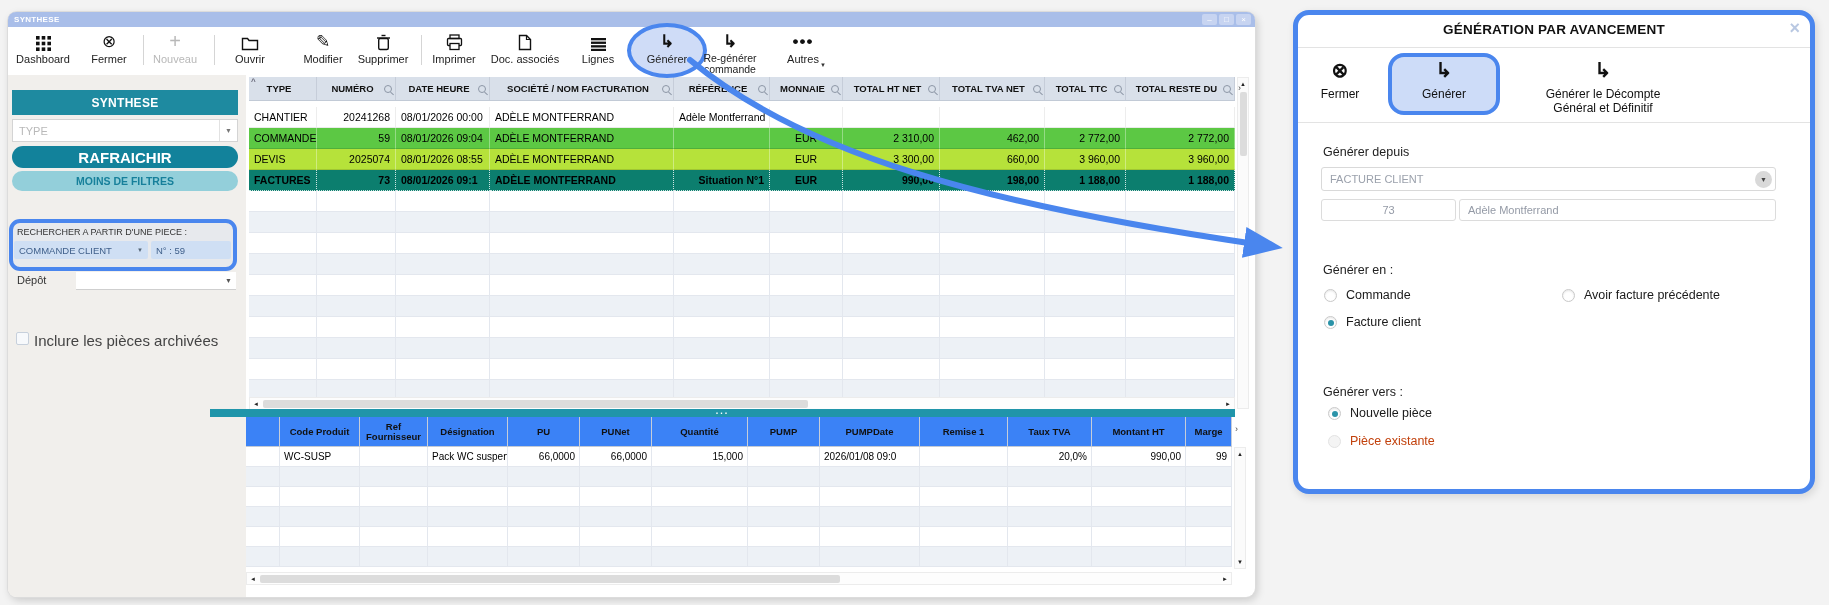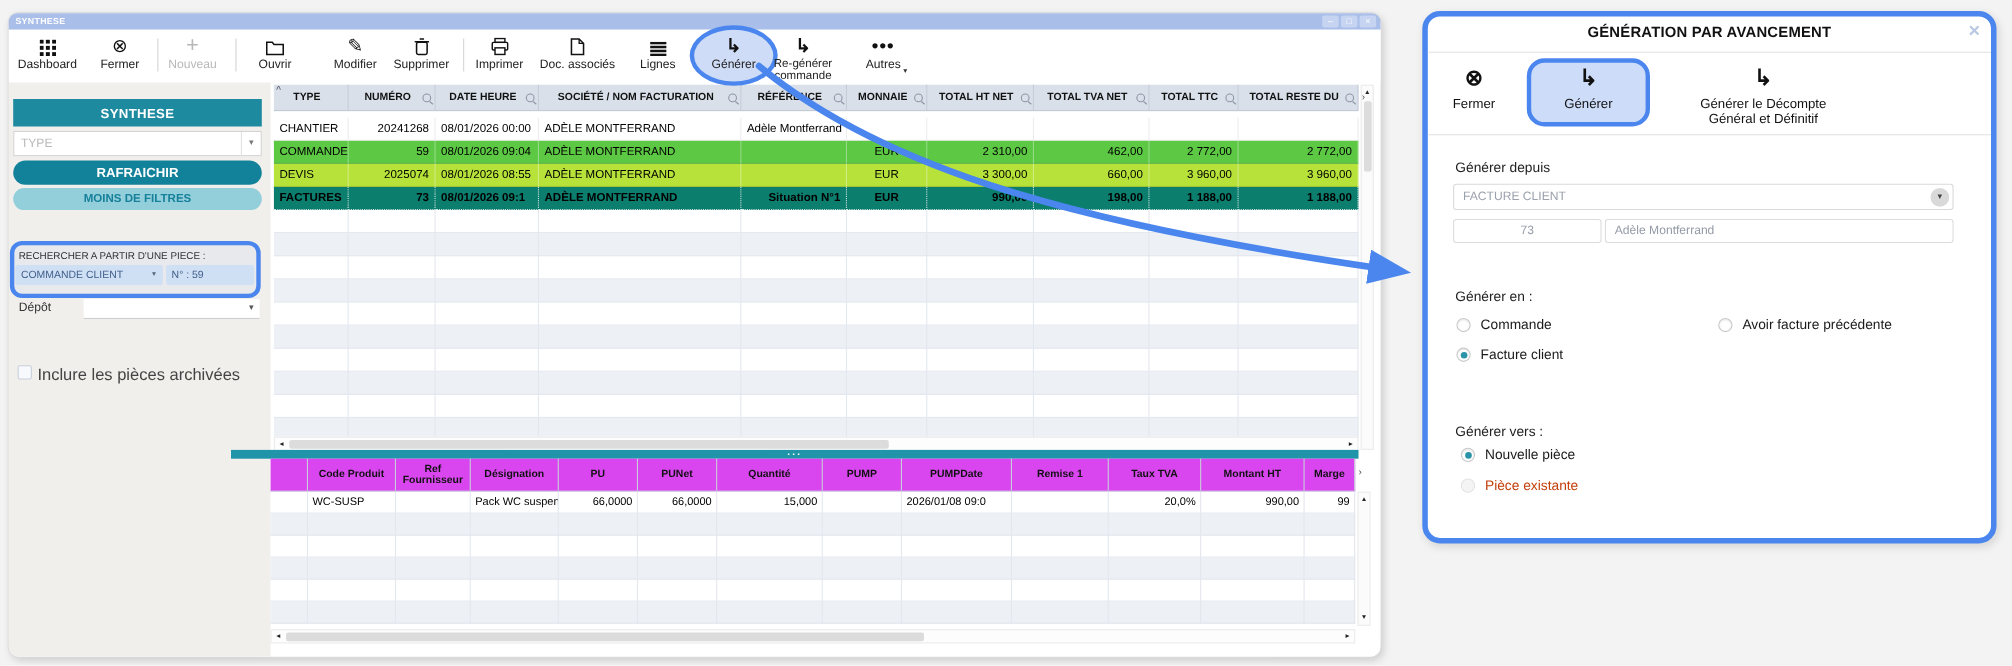--- a/index.html
+++ b/index.html
@@ -19,21 +19,21 @@
   .titem.disabled .ticon,.titem.disabled .tlabel{color:#b8b8b8;}
   .tdiv{position:absolute;top:8px;width:1px;height:30px;background:#d5d5d5;}
   .tgen-ellipse{position:absolute;left:619px;top:-4px;width:80px;height:55px;border:4px solid #4a86ee;border-radius:50%;background:#cfdcf7;z-index:1;box-sizing:border-box;}
   .autres-caret{position:absolute;left:812px;top:35px;font-size:6px;color:#333;z-index:2;}
   
   .sidebar{position:absolute;left:0;top:63px;width:238px;bottom:0;background:#f1efec;border-radius:0 0 0 8px;}
   .sb-head{position:absolute;left:4px;right:8px;top:15px;height:25px;background:#1e8aa0;color:#fff;font-weight:bold;font-size:12px;display:flex;align-items:center;justify-content:center;letter-spacing:.3px;}
   .sb-select{position:absolute;left:4px;right:8px;top:44px;height:23px;background:#fff;border:1px solid #d4d4d4;display:flex;align-items:center;font-size:11px;color:#b9b9b9;padding-left:6px;box-sizing:border-box;}
   .sb-select .car{margin-left:auto;border-left:1px solid #e2e2e2;padding:0 5px;color:#777;font-size:7px;align-self:stretch;display:flex;align-items:center;}
   .sb-btn{position:absolute;left:4px;right:8px;height:22px;border-radius:11px;display:flex;align-items:center;justify-content:center;font-weight:bold;cursor:pointer;}
-  .sb-btn.refresh{top:71px;background:#12829b;color:#fff;font-size:12px;}
+  .sb-btn.refresh{top:71px;background:#12829b;color:#fff;font-size:15px;}
   .sb-btn.filters{top:96px;height:20px;background:#93cfda;color:#17809b;font-size:10.5px;}
   .sb-highlight{position:absolute;left:1px;top:144px;width:228px;height:52px;border:4px solid #4a86ee;border-radius:11px;background:rgba(170,200,245,.14);box-sizing:border-box;}
   .sb-search-label{position:absolute;left:9px;top:152px;font-size:9px;color:#333;}
   .sb-combo{position:absolute;top:166px;height:18px;background:#cfdff4;color:#40608b;font-size:9.5px;display:flex;align-items:center;padding:0 5px;box-sizing:border-box;border-radius:2px;}
   .sb-combo .car{margin-left:auto;font-size:6px;color:#567;}
   .sb-depot-label{position:absolute;left:9px;top:199px;font-size:11px;color:#333;}
   .sb-depot{position:absolute;left:68px;right:10px;top:197px;height:17px;background:#fff;border-bottom:1px solid #cfcfcf;display:flex;align-items:center;}
   .sb-depot .car{margin-left:auto;font-size:7px;color:#555;padding-right:4px;}
   .sb-check{position:absolute;left:8px;top:257px;width:11px;height:11px;background:#f7f9fc;border:1px solid #c7d0dc;border-radius:2px;}
   .sb-check-label{position:absolute;left:26px;top:257px;font-size:15px;color:#444;}
@@ -60,21 +60,21 @@
   .hdr-more{position:absolute;font-size:9px;color:#444;z-index:3;}
   
   .hscroll{position:absolute;height:13px;background:#fdfdfd;border:1px solid #ececec;box-sizing:border-box;}
   .hscroll .thumb{position:absolute;top:2px;height:8px;background:#dcdcdc;border-radius:2px;}
   .sb-ar{position:absolute;font-size:6px;color:#222;top:3px;}
   .vscroll{position:absolute;width:12px;background:#fbfbfb;border:1px solid #ececec;box-sizing:border-box;}
   .vscroll .vthumb{position:absolute;left:2px;width:7px;background:#dcdcdc;border-radius:2px;}
   .var{position:absolute;left:2px;font-size:6px;color:#222;}
   .splitter{position:absolute;left:202px;top:397px;width:1025px;height:8px;background:#2095aa;display:flex;align-items:center;justify-content:center;cursor:row-resize;}
   .splitter span{color:#fff;font-size:9px;font-weight:bold;line-height:3px;letter-spacing:2px;margin-top:-4px;}
-  .dhead{position:absolute;left:238px;top:405px;width:986px;height:30px;display:grid;grid-template-columns:var(--dcols);background:#d946ef;border-bottom:1px solid #c2cad6;box-sizing:border-box;}
+  .dhead{position:absolute;left:238px;top:405px;width:986px;height:30px;display:grid;grid-template-columns:var(--dcols);background:#3b82f6;border-bottom:1px solid #c2cad6;box-sizing:border-box;}
   .dhead .hcell{font-size:9.5px;white-space:normal;text-align:center;line-height:10px;padding:0 2px;}
   .drow{position:absolute;left:238px;top:435px;width:986px;height:20px;display:grid;grid-template-columns:var(--dcols);font-size:10px;background:#fff;}
   .drow>span{display:flex;align-items:center;padding:0 4px;border-right:1px solid #e3e7ee;border-bottom:1px solid #e3e7ee;overflow:hidden;white-space:nowrap;box-sizing:border-box;}
   
   .panel{position:absolute;left:1293px;top:10px;width:522px;height:484px;background:#fff;border:5px solid #4a86ee;border-radius:16px;box-sizing:border-box;box-shadow:2px 3px 8px rgba(0,0,0,.12);}
   .p-title{position:absolute;left:0;right:0;top:7px;text-align:center;font-size:13.5px;font-weight:bold;color:#111;letter-spacing:.2px;}
   .p-close{position:absolute;right:10px;top:3px;font-size:18px;font-weight:bold;color:#b9c8e2;cursor:pointer;}
   .p-div{position:absolute;left:0;right:0;height:1px;background:#e3e3e3;}
   .p-item{position:absolute;display:flex;flex-direction:column;align-items:center;z-index:2;}
   .p-item .picon{font-size:20px;font-weight:bold;color:#111;height:26px;display:flex;align-items:center;}

